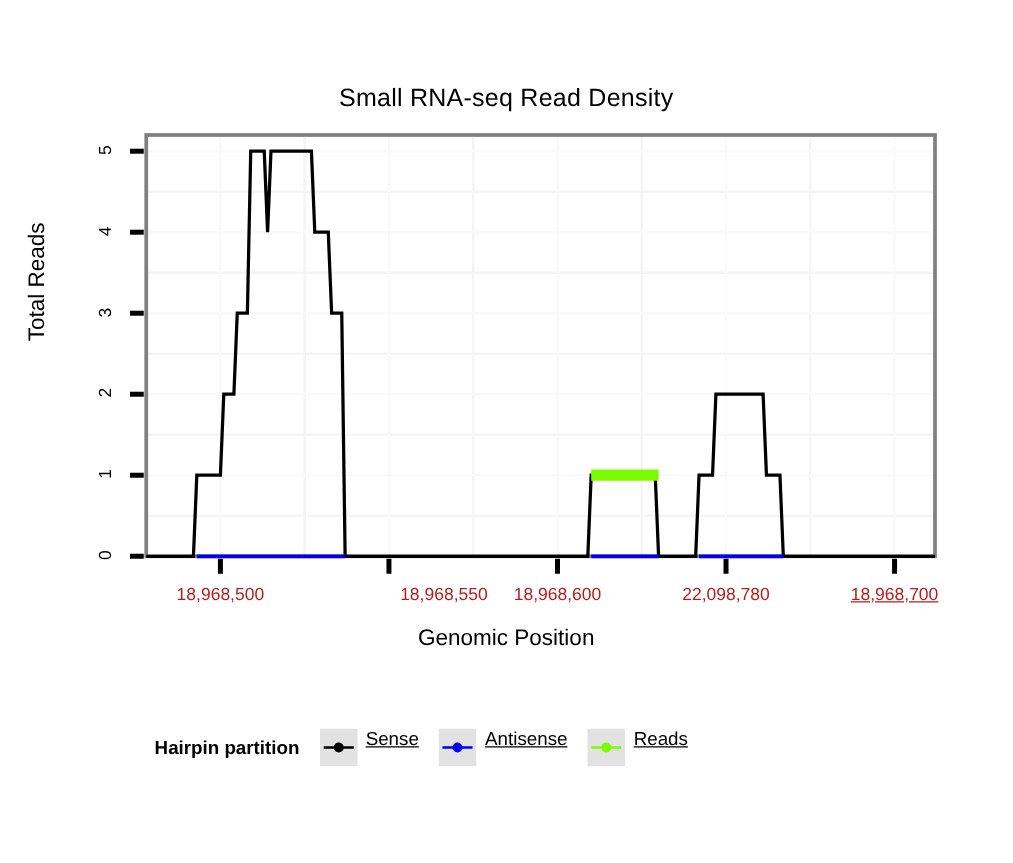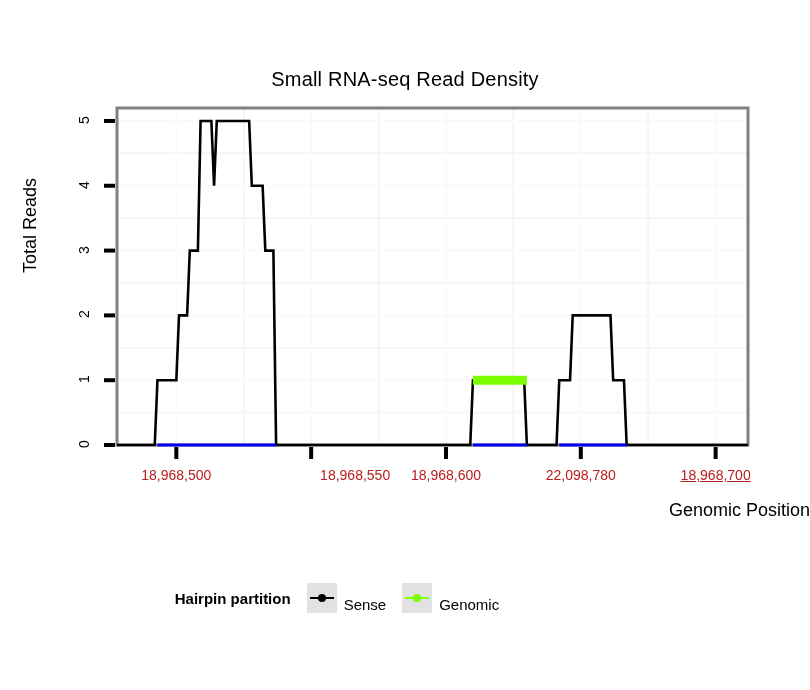--- a/index.html
+++ b/index.html
@@ -30,21 +30,21 @@
     text-align: center;
     font-size: 20px;
     color: #000000;
     letter-spacing: 0.2px;
   }
   .xlabel {
     position: absolute;
     left: 0;
     top: 500px;
     width: 810px;
-    text-align: right;
+    text-align: center;
     font-size: 18px;
     color: #000000;
   }
   .ylabel {
     position: absolute;
     left: -80px;
     top: 215px;
     width: 220px;
     text-align: center;
     font-size: 18px;
@@ -63,23 +63,24 @@
     gap: 10px;
   }
   .legend-title {
     font-size: 15px;
     font-weight: bold;
     color: #000000;
     margin-right: 6px;
   }
   .legend-entry {
     display: flex;
-    align-items: flex-end;
+    align-items: flex-start;
     gap: 7px;
     margin-right: 6px;
+    text-decoration: underline;
   }
   .legend-key {
     width: 30px;
     height: 30px;
     background: #E2E2E2;
     display: flex;
     align-items: center;
     justify-content: center;
     position: relative;
   }
@@ -191,20 +192,27 @@
     <span class="legend-title">Hairpin partition</span>
     <span class="legend-entry">
       <span class="legend-key">
         <span class="keyline" style="background:#000000"></span>
         <span class="keydot" style="background:#000000"></span>
       </span>
       <span class="legend-label">Sense</span>
     </span>
     <span class="legend-entry">
       <span class="legend-key">
+        <span class="keyline" style="background:#0000EE"></span>
+        <span class="keydot" style="background:#0000EE"></span>
+      </span>
+      <span class="legend-label">Antisense</span>
+    </span>
+    <span class="legend-entry">
+      <span class="legend-key">
         <span class="keyline" style="background:#7CFC00"></span>
         <span class="keydot" style="background:#7CFC00"></span>
       </span>
-      <span class="legend-label">Genomic</span>
+      <span class="legend-label">Reads</span>
     </span>
   </div>
 
 </div>
 
 </body></html>

